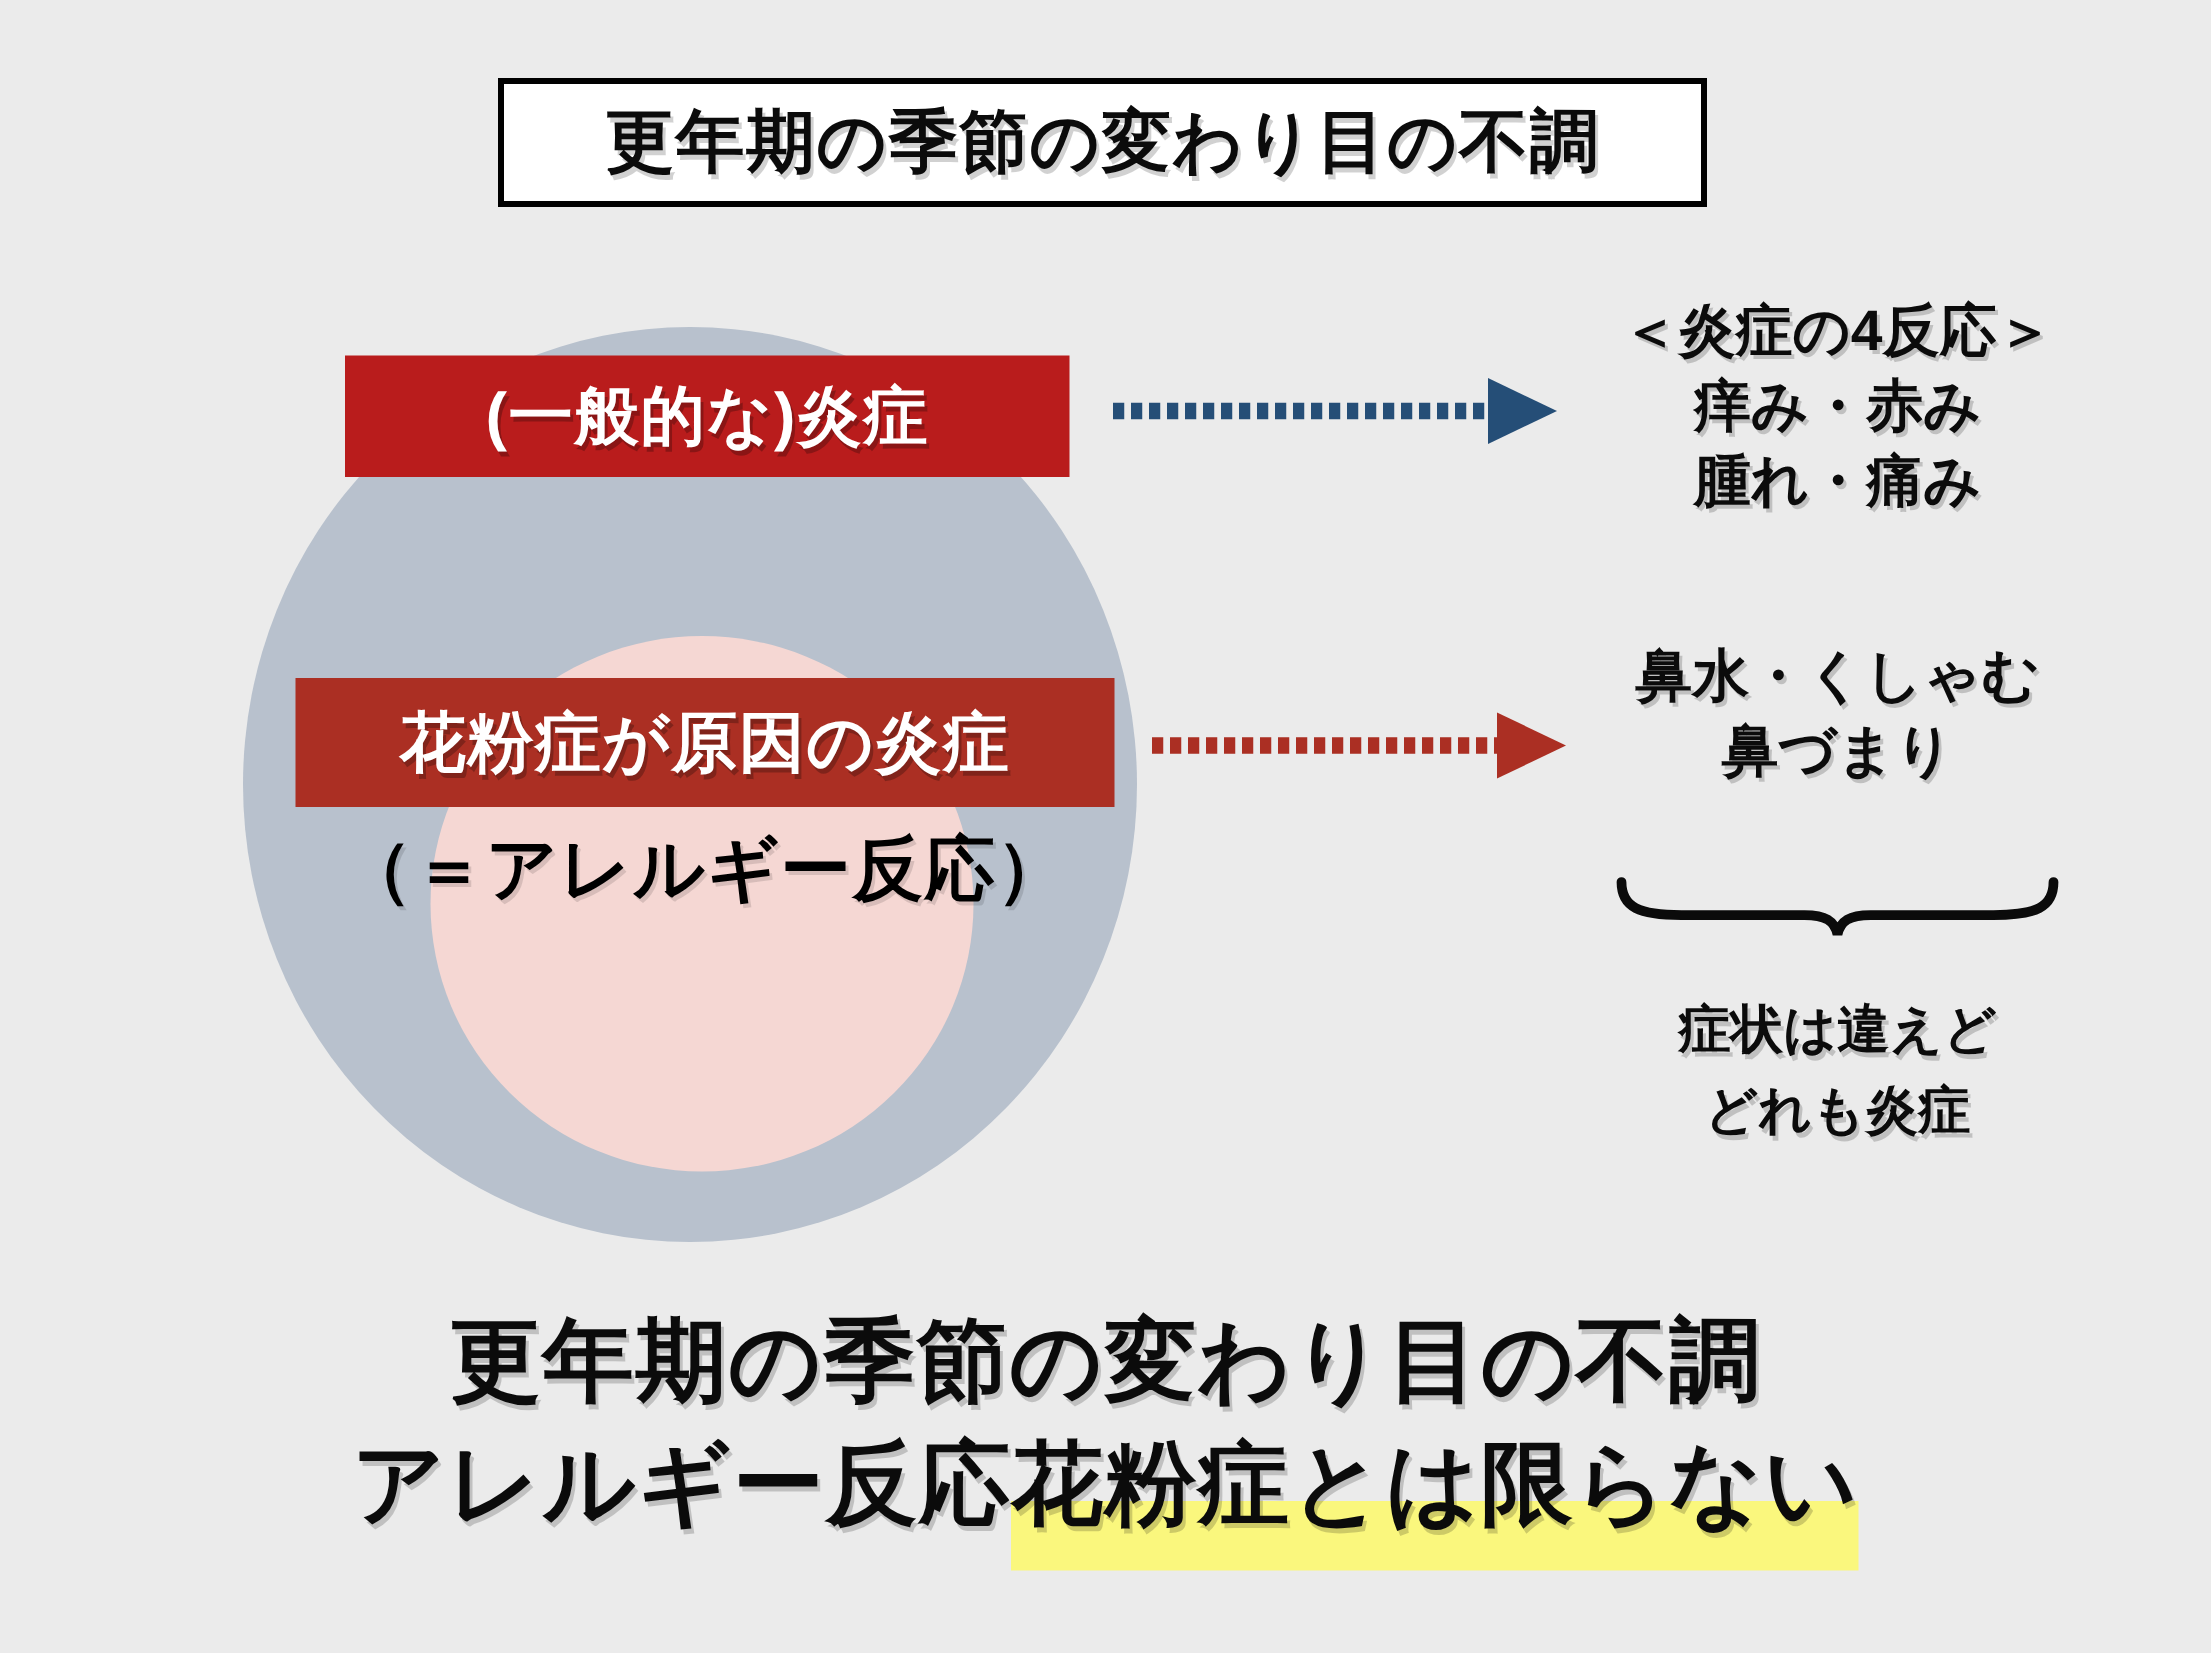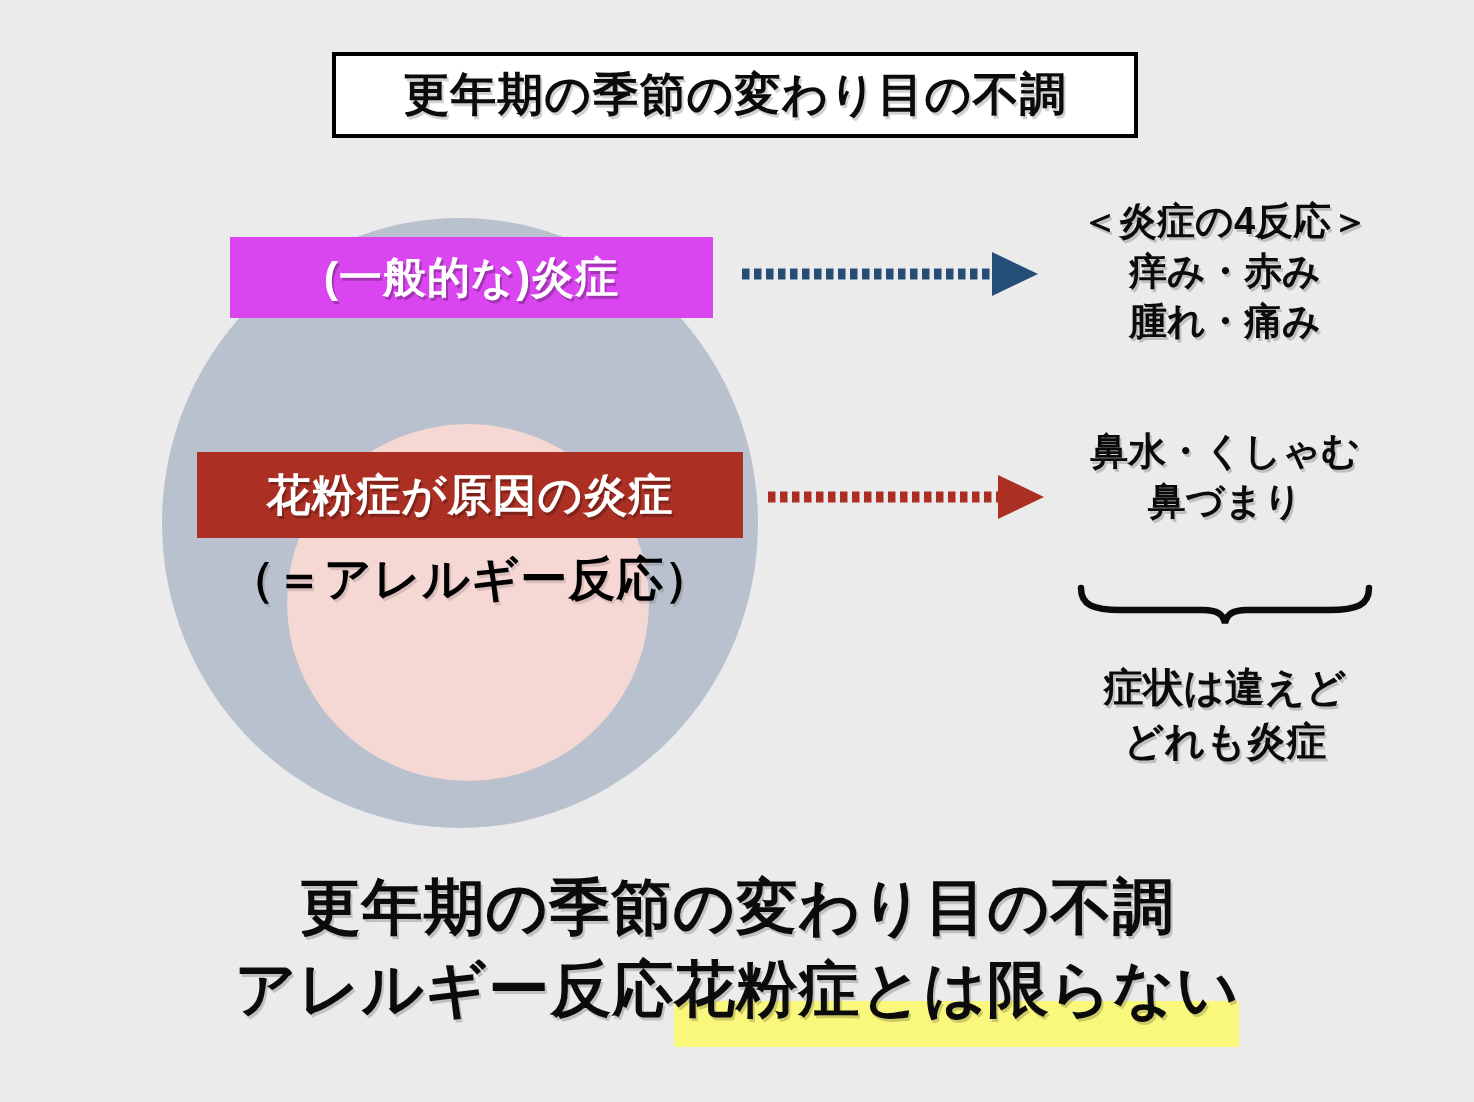--- a/index.html
+++ b/index.html
@@ -27,41 +27,41 @@
   .inner-circle {
     left:287px; top:424px; width:362px; height:357px;
     background:#f5d7d3; border-radius:50%;
   }
 
   .label-bar {
     display:flex; align-items:center; justify-content:center;
     color:#ffffff; text-shadow:2px 3px 0 rgba(0,0,0,0.25);
     letter-spacing:1px;
   }
-  .blue-bar { left:230px; top:237px; width:483px; height:81px; background:#d946ef; font-size:43px; }
+  .blue-bar { left:230px; top:237px; width:483px; height:81px; background:#b91c1c; font-size:43px; }
   .red-bar  { left:197px; top:452px; width:546px; height:86px; background:#ab2f23; font-size:44px; }
 
   .sub-label {
     left:197px; top:548px; width:546px; text-align:center;
     color:#000000; font-size:47px; letter-spacing:1px;
     text-shadow:2px 3px 0 rgba(0,0,0,0.12);
   }
 
   .arrow-blue { left:740px; top:251px; }
   .arrow-red  { left:766px; top:474px; }
 
   .side-block { width:370px; text-align:center; font-size:38px; line-height:50px;
     text-shadow:2px 3px 0 rgba(0,0,0,0.18); }
   .block-1 { left:1040px; top:196px; }
   .block-2 { left:1040px; top:426px; }
 
   .brace-wrap { left:1077px; top:584px; }
 
   .note-block { left:1040px; top:660px; width:370px; text-align:center;
-    font-size:40px; line-height:54px; text-shadow:2px 3px 0 rgba(0,0,0,0.18); }
+    font-size:35px; line-height:54px; text-shadow:2px 3px 0 rgba(0,0,0,0.18); }
 
   .footer-block {
     left:0; top:866px; width:1474px; text-align:center;
     font-size:61px; line-height:82px; letter-spacing:1px;
     text-shadow:2px 3px 0 rgba(0,0,0,0.18);
   }
   .hl {
     background:linear-gradient(to bottom, rgba(0,0,0,0) 50%, #faf77d 50%);
     padding-bottom:24px;
   }

